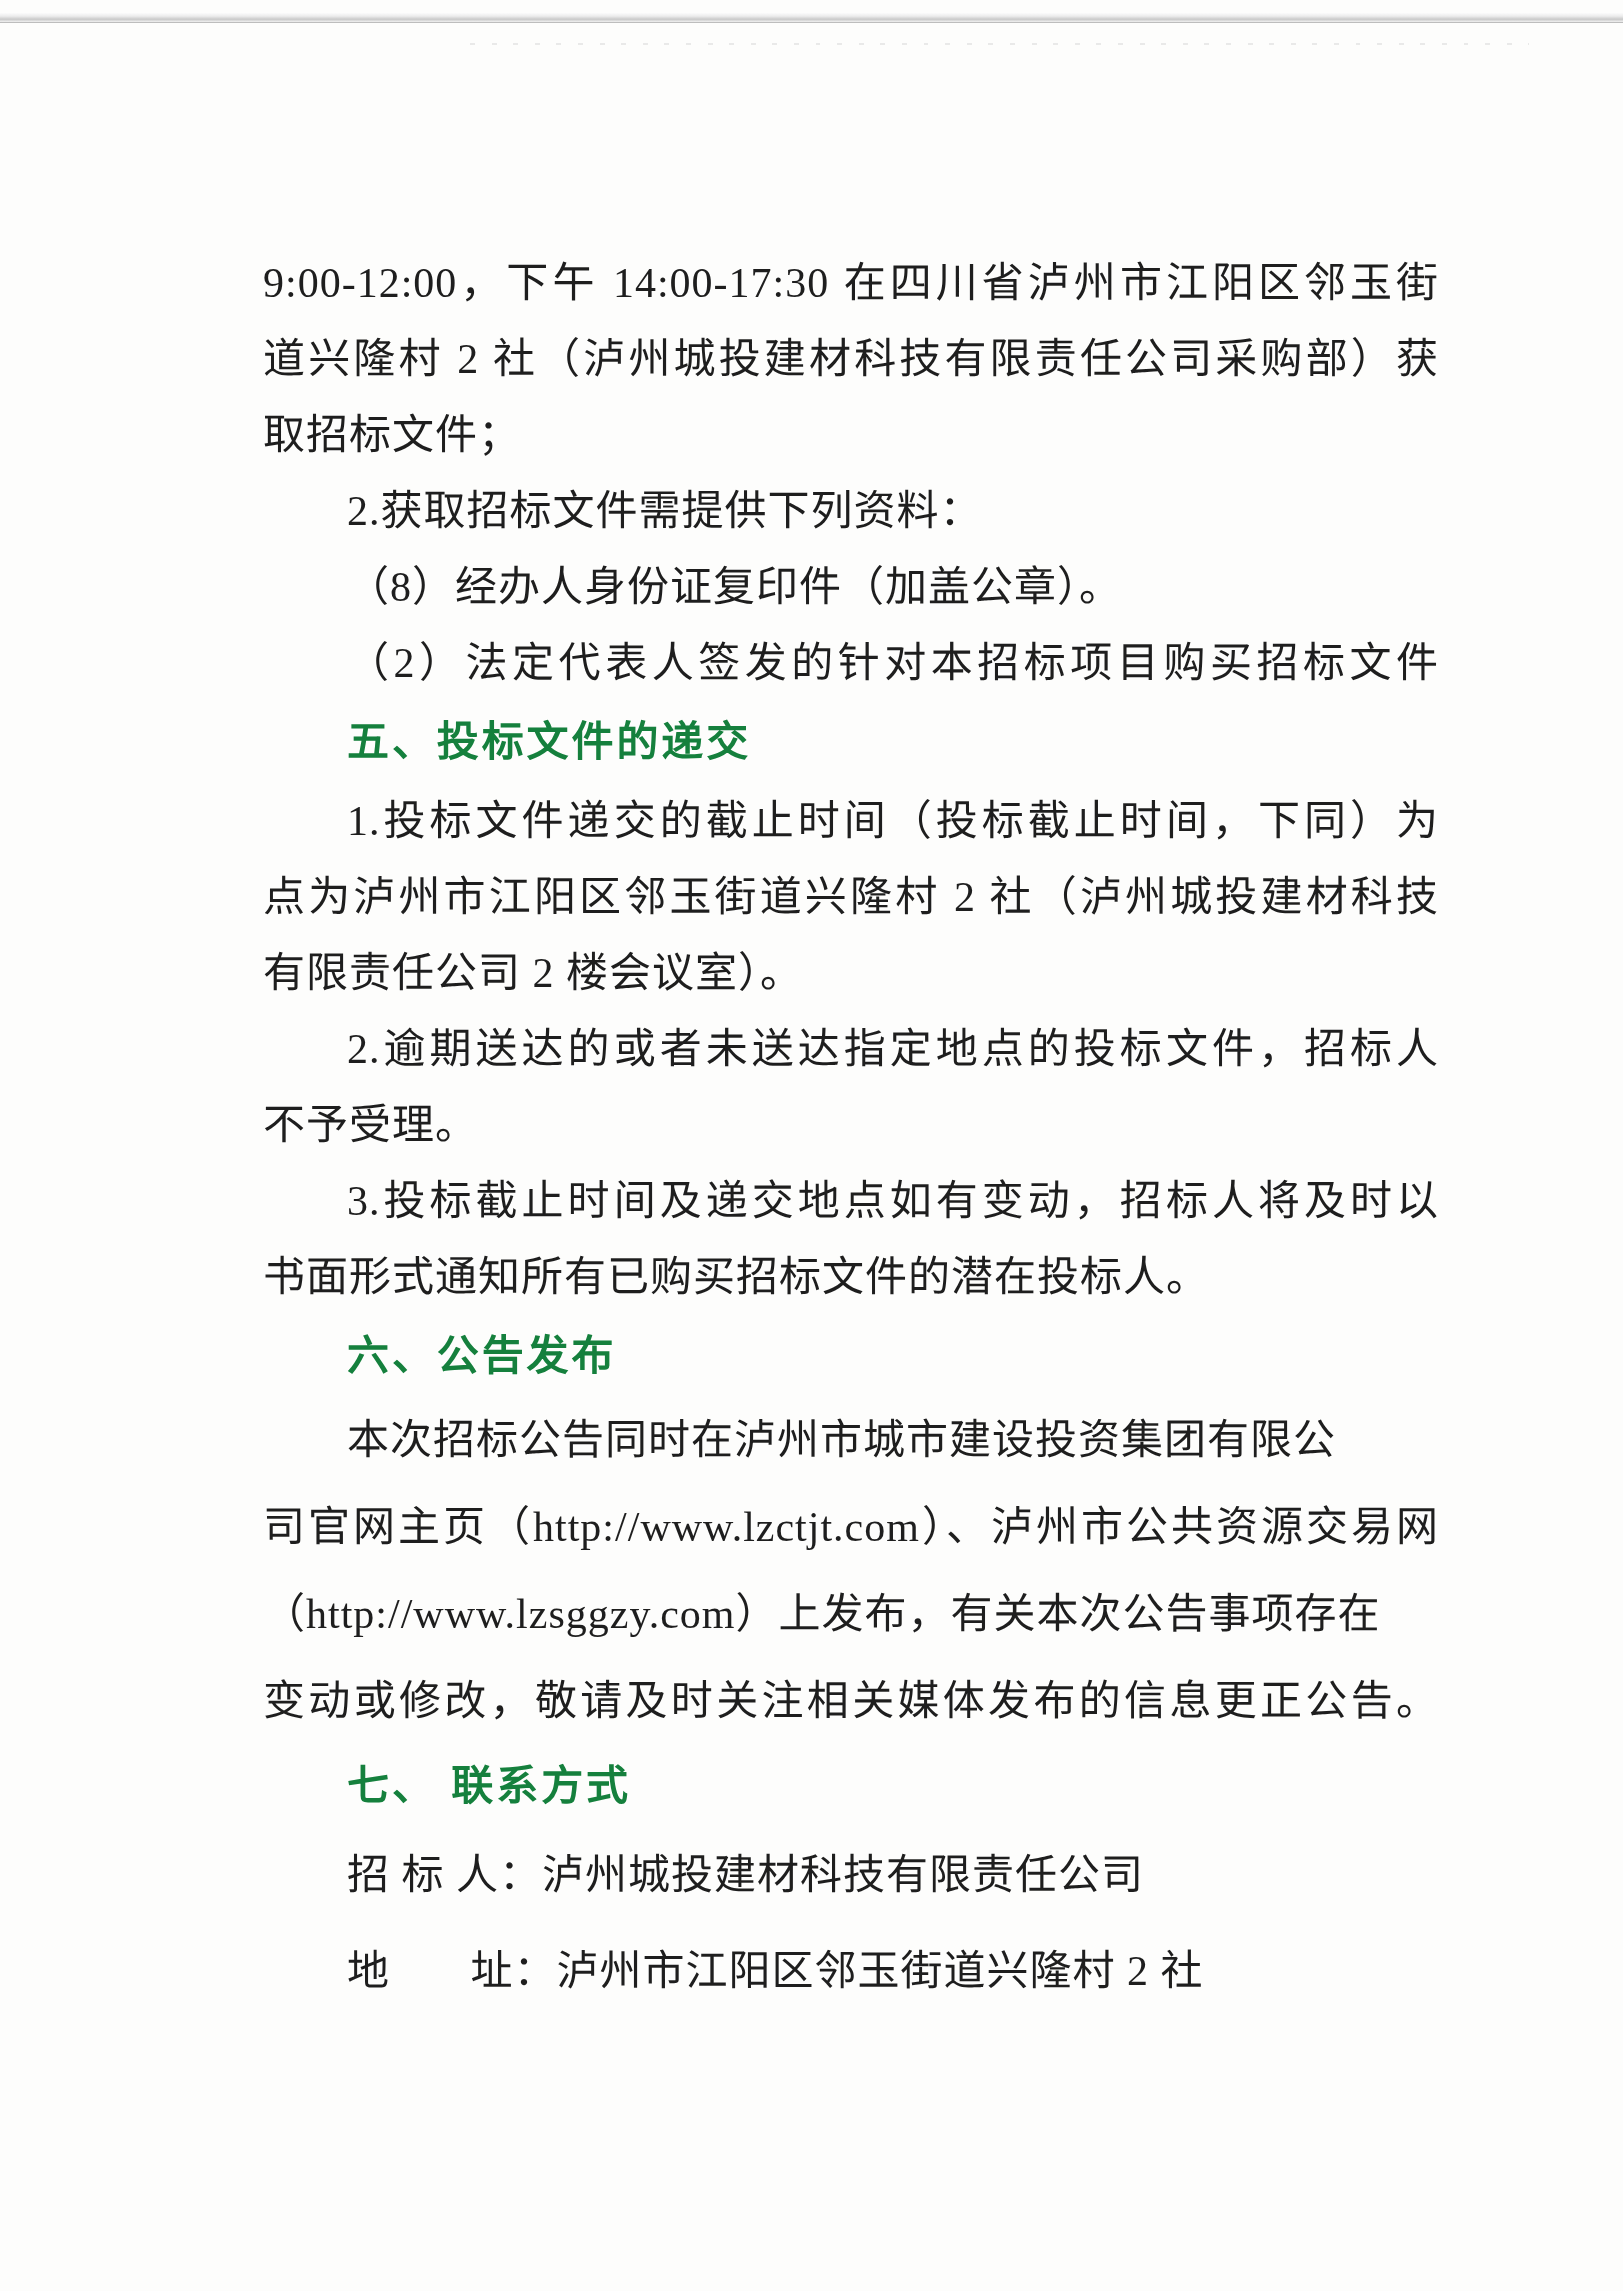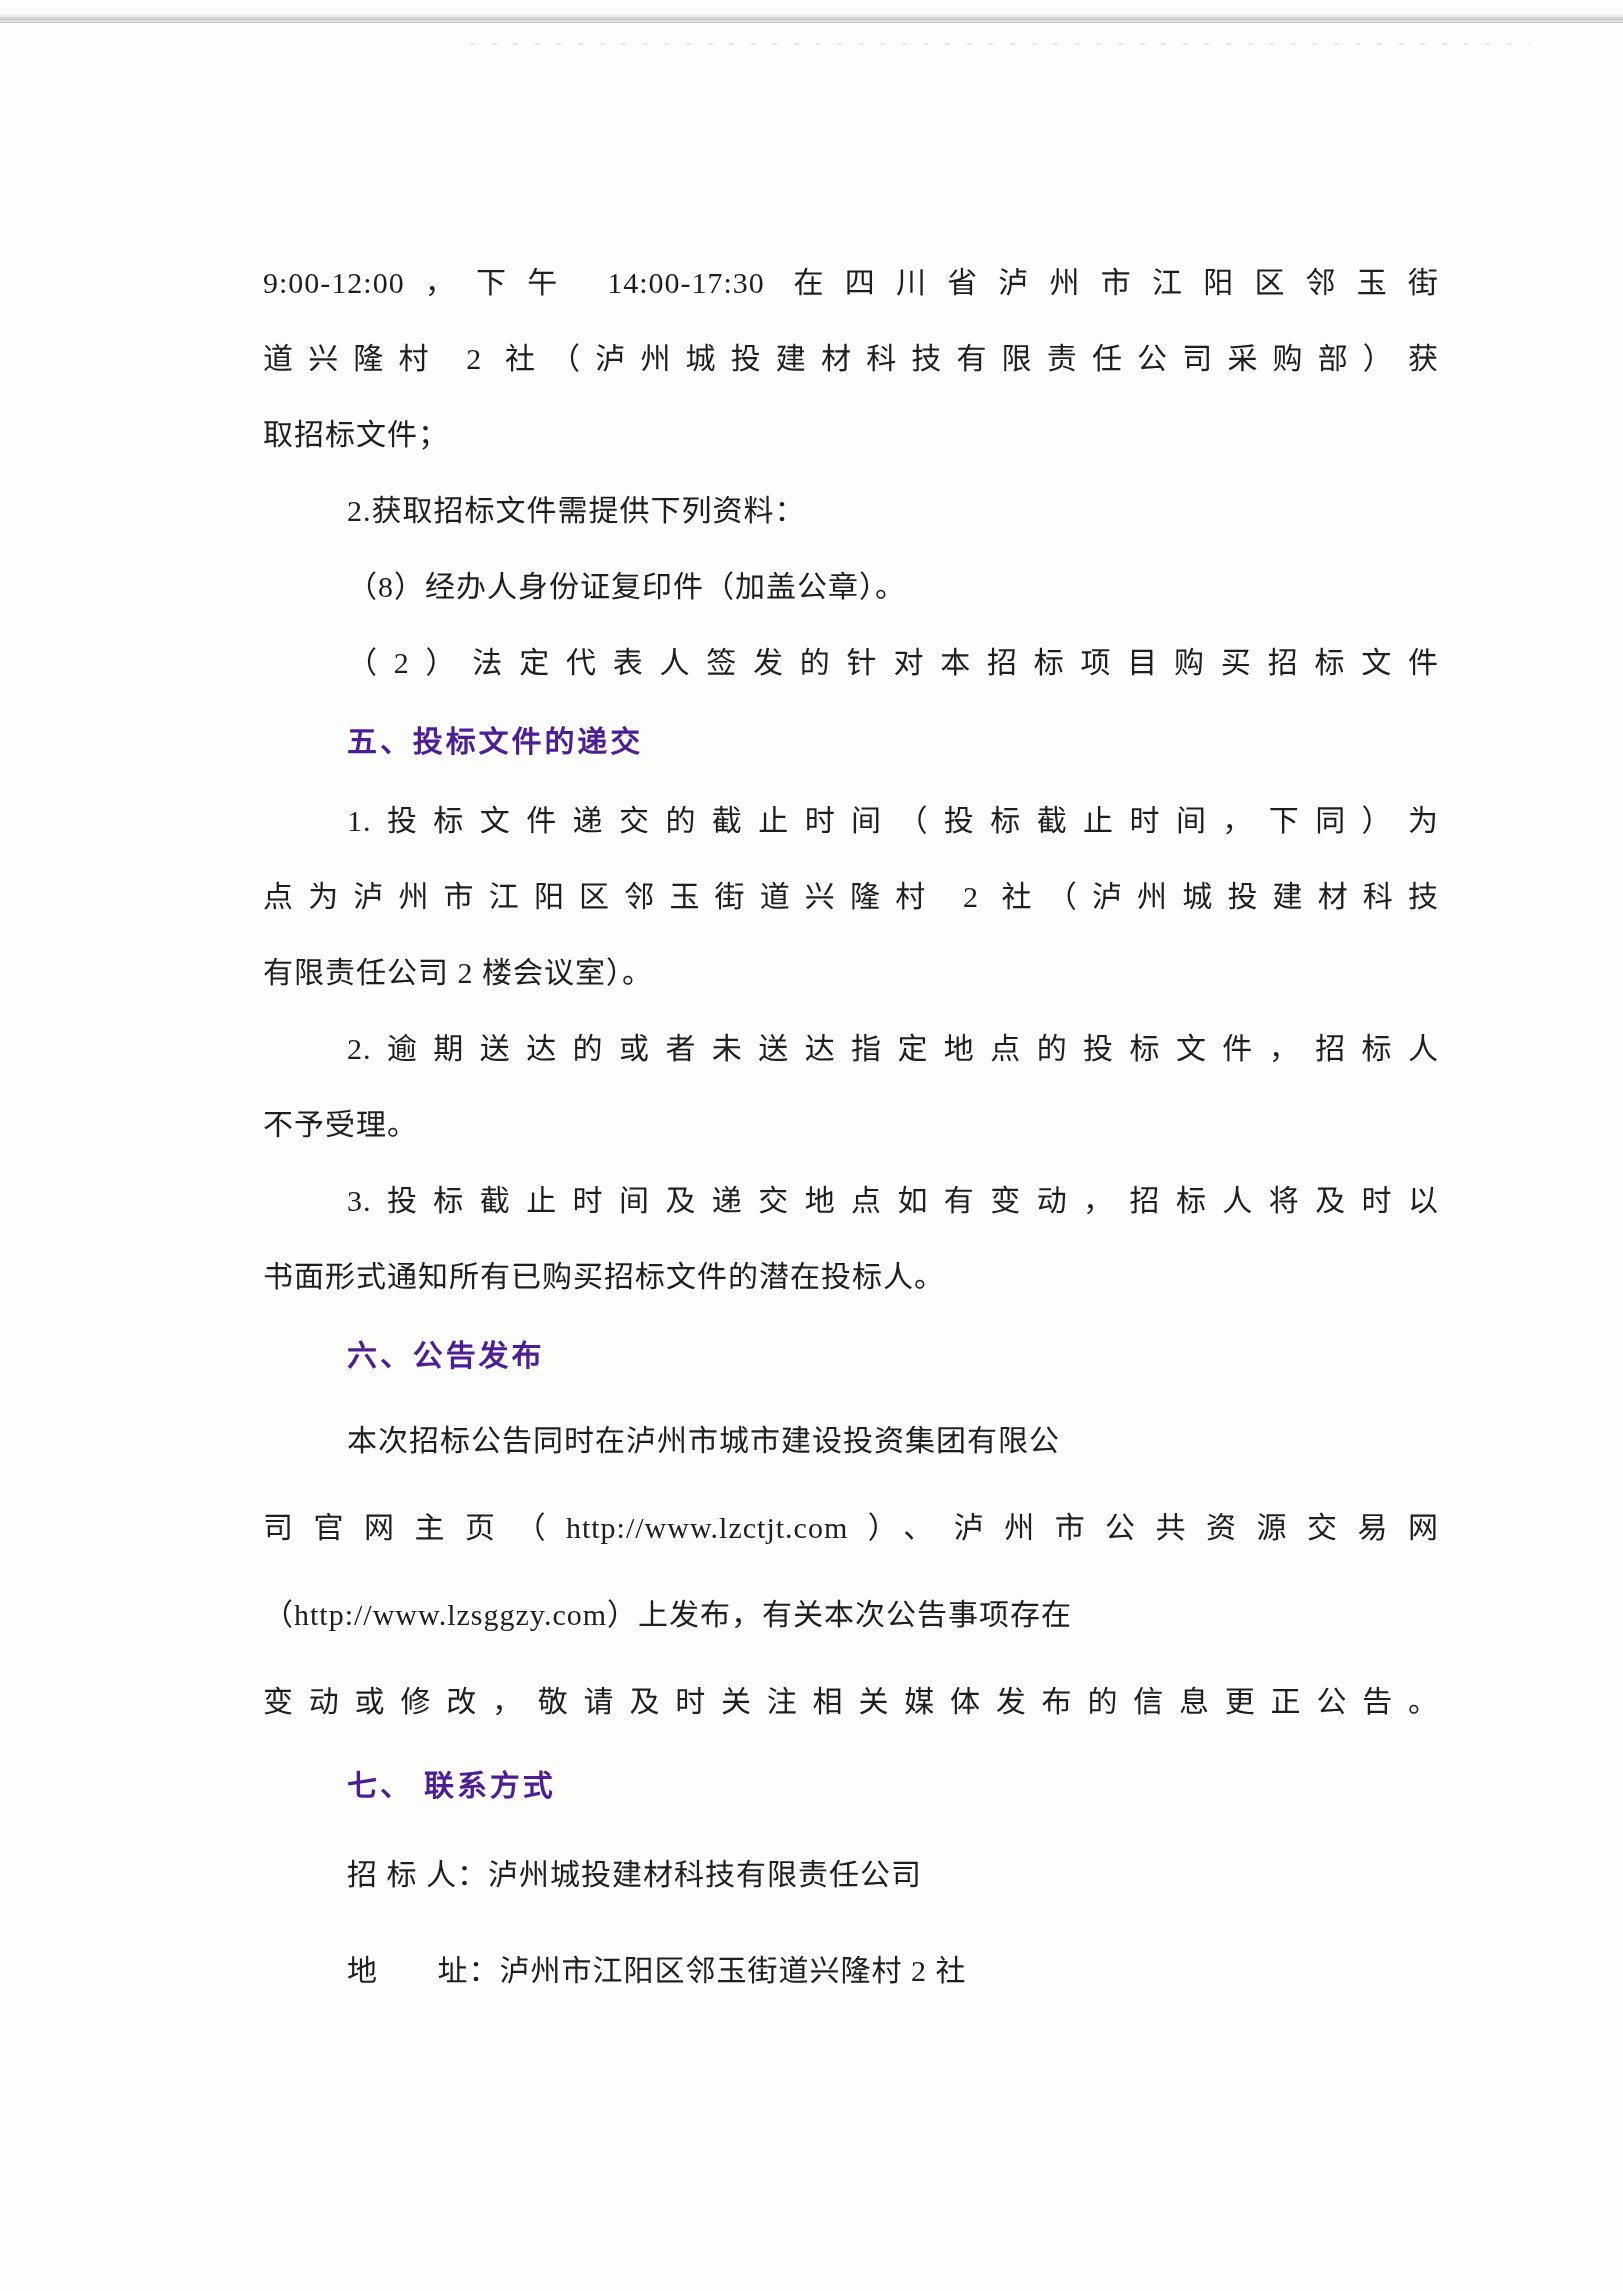--- a/index.html
+++ b/index.html
@@ -28,38 +28,38 @@
     background: repeating-linear-gradient(to right, #d9d9d9 0 4.9px, transparent 4.9px 21.6px);
     opacity: 0.55;
   }
   .content {
     position: absolute;
     left: 263px;
     top: 245px;
     width: 1176px;
   }
   .line {
-    font-size: 30px;
+    font-size: 42px;
     height: 76px;
     line-height: 76px;
     white-space: pre;
     letter-spacing: 1px;
   }
   .line.justify {
     text-align: justify;
     text-align-last: justify;
   }
   .line.indent { padding-left: 84px; }
   .line.heading {
     font-family: "Liberation Sans", "DejaVu Sans", sans-serif;
     font-weight: bold;
     height: 82px;
     line-height: 82px;
     letter-spacing: 2.9px;
-    color: #4c1d95;
+    color: #15803d;
   }
   .line.notice { height: 87px; line-height: 87px; }
   .line.contact { height: 96px; line-height: 96px; }
 </style>
 </head>
 <body>
 
 <div class="page">
   <div class="scan-top"></div>
   <div class="scan-speckles"></div>

